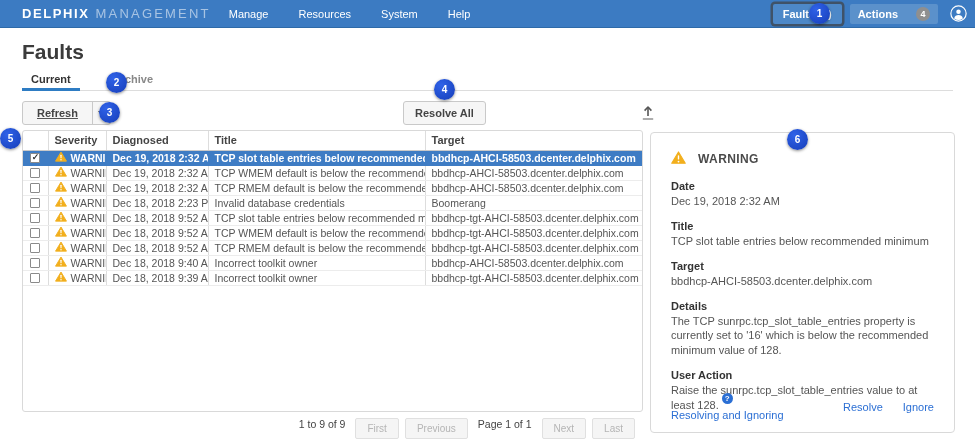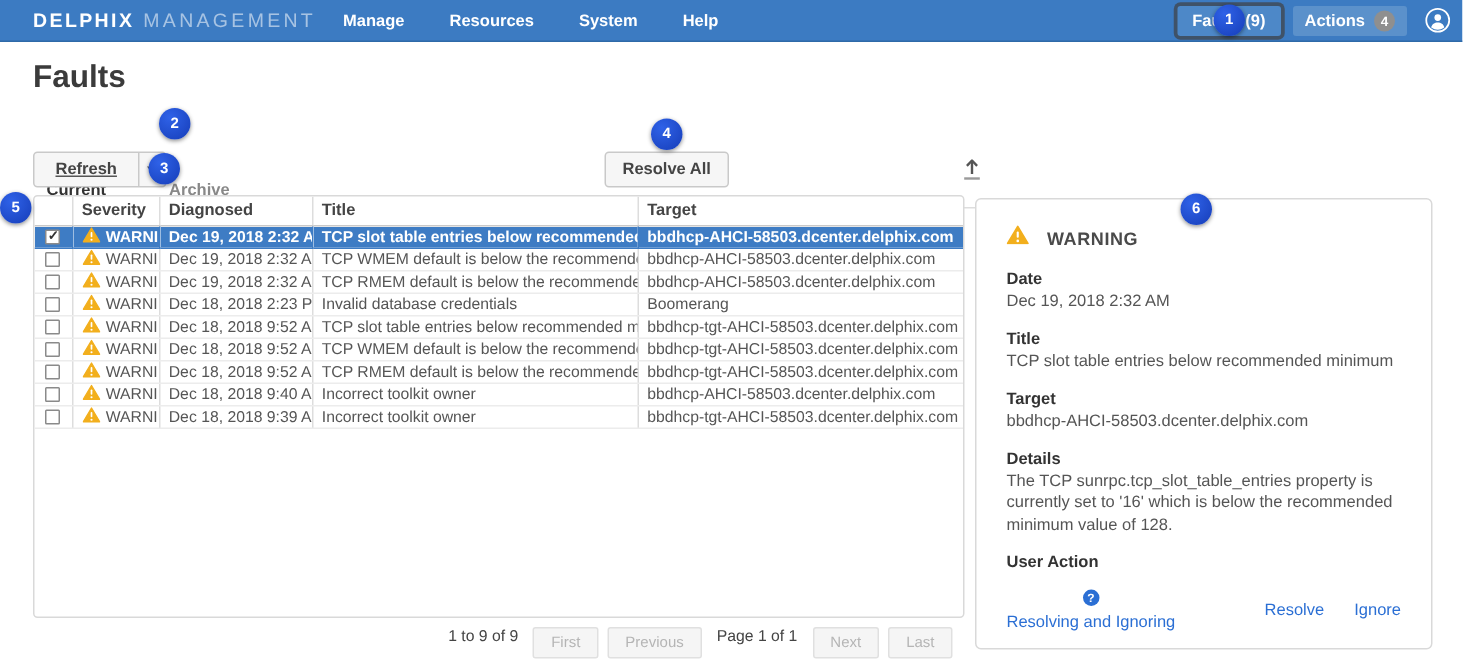--- a/index.html
+++ b/index.html
@@ -18,50 +18,49 @@
     background: #3c7bc2;
     border-bottom: 1px solid #2e6aa8;
     display: flex; align-items: center;
     padding-left: 22px;
     z-index: 10;
   }
   .brand { display: flex; align-items: baseline; }
   .brand-a { color: #fff; font-size: 13px; font-weight: bold; letter-spacing: 1.6px; }
   .brand-b { color: rgba(255,255,255,0.55); font-size: 13px; letter-spacing: 2.2px; margin-left: 6px; }
   .nav-menu { display: flex; gap: 30px; margin-left: 18px; }
-  .nav-item { color: #fff; font-size: 11px; font-weight: bold; cursor: pointer; line-height: 28px; }
+  .nav-item { color: #fff; font-size: 11px; font-weight: normal; cursor: pointer; line-height: 28px; }
   .nav-right { margin-left: auto; display: flex; align-items: center; gap: 8px; padding-right: 8px; }
   .faults-btn {
     background: #4d88c8; color: #fff; font-size: 11px; font-weight: bold;
     padding: 4px 10px; border-radius: 2px;
     box-shadow: 0 0 0 2.5px #3f5268;
     cursor: pointer;
   }
   .actions-btn {
     background: #5b91cb; color: #fff; font-size: 11px; font-weight: bold;
     padding: 3px 8px; border-radius: 2px; cursor: pointer;
-    display: flex; align-items: center; gap: 6px;
+    display: flex; align-items: center; gap: 18px;
   }
   .badge {
     background: #8f8f8f; color: #fff; font-size: 9px; font-weight: bold;
     width: 14px; height: 14px; border-radius: 50%;
     display: flex; align-items: center; justify-content: center;
   }
   .user-icon { display: inline-flex; margin-left: 4px; cursor: pointer; }
 
   
   .page-title {
     position: absolute; left: 22px; top: 40px;
     font-size: 21px; font-weight: bold; color: #3b3b3b;
   }
   .tabs {
     position: absolute; left: 22px; right: 22px; top: 70px; height: 21px;
     border-bottom: 1px solid #ddd;
     display: flex;
-    margin-top: 48px;
   }
   .tab {
     font-size: 11px; font-weight: bold; color: #888;
     padding: 0 9px; line-height: 19px; height: 21px; cursor: pointer;
   }
   .tab.active { color: #333; border-bottom: 3px solid #2e7cc3; }
   .tab + .tab { margin-left: 24px; }
 
   
   .toolbar { position: absolute; left: 0; top: 0; width: 100%; }
@@ -402,20 +401,21 @@
       <div class="field">
         <div class="field-label">Target</div>
         <div class="field-value">bbdhcp-AHCI-58503.dcenter.delphix.com</div>
       </div>
       <div class="field">
         <div class="field-label">Details</div>
         <div class="field-value">The TCP sunrpc.tcp_slot_table_entries property is currently set to '16' which is below the recommended minimum value of 128.</div>
       </div>
       <div class="field">
         <div class="field-label">User Action</div>
+        <div class="field-value">Raise the sunrpc.tcp_slot_table_entries value to at least 128.</div>
       </div>
     </div>
   <div class="detail-footer">
     <span class="link help-link">
       <span class="help-icon"></span>
       <span>Resolving and Ignoring</span>
     </span>
     <span class="footer-right">
       <span class="link">Resolve</span>
       <span class="link">Ignore</span>

